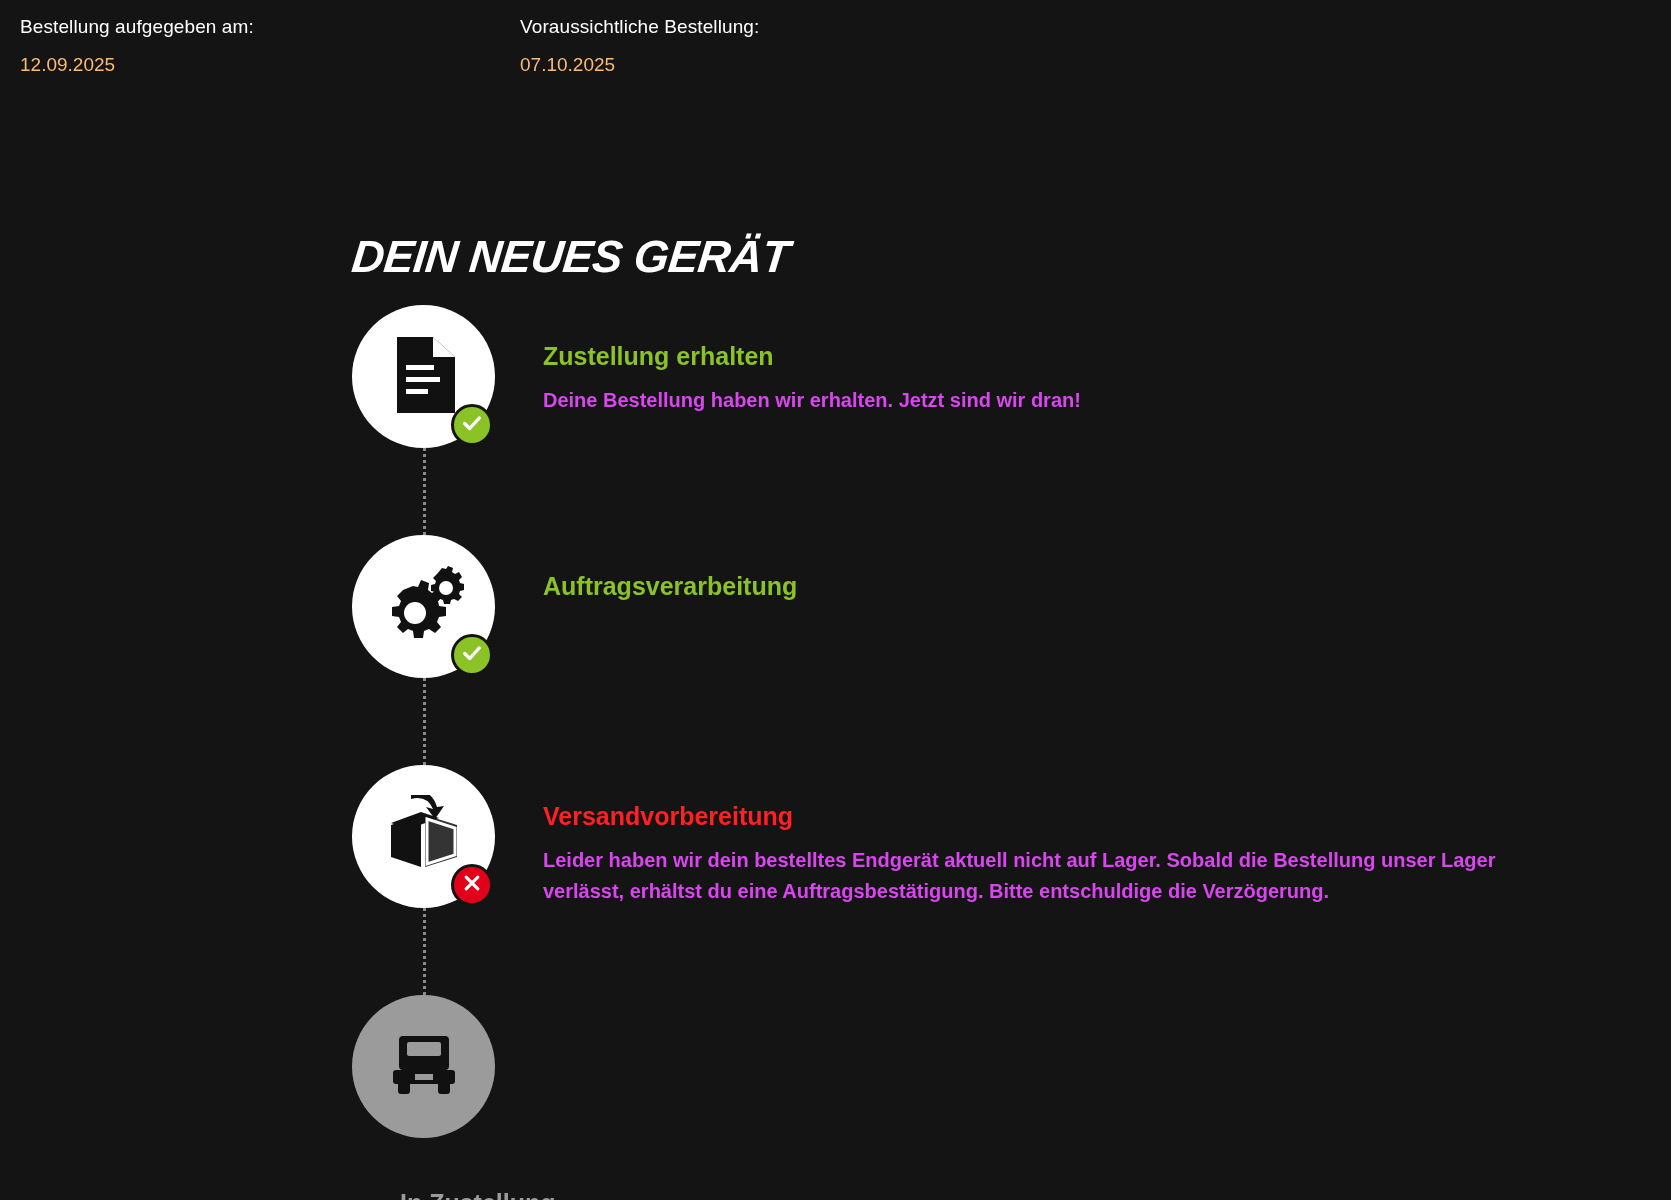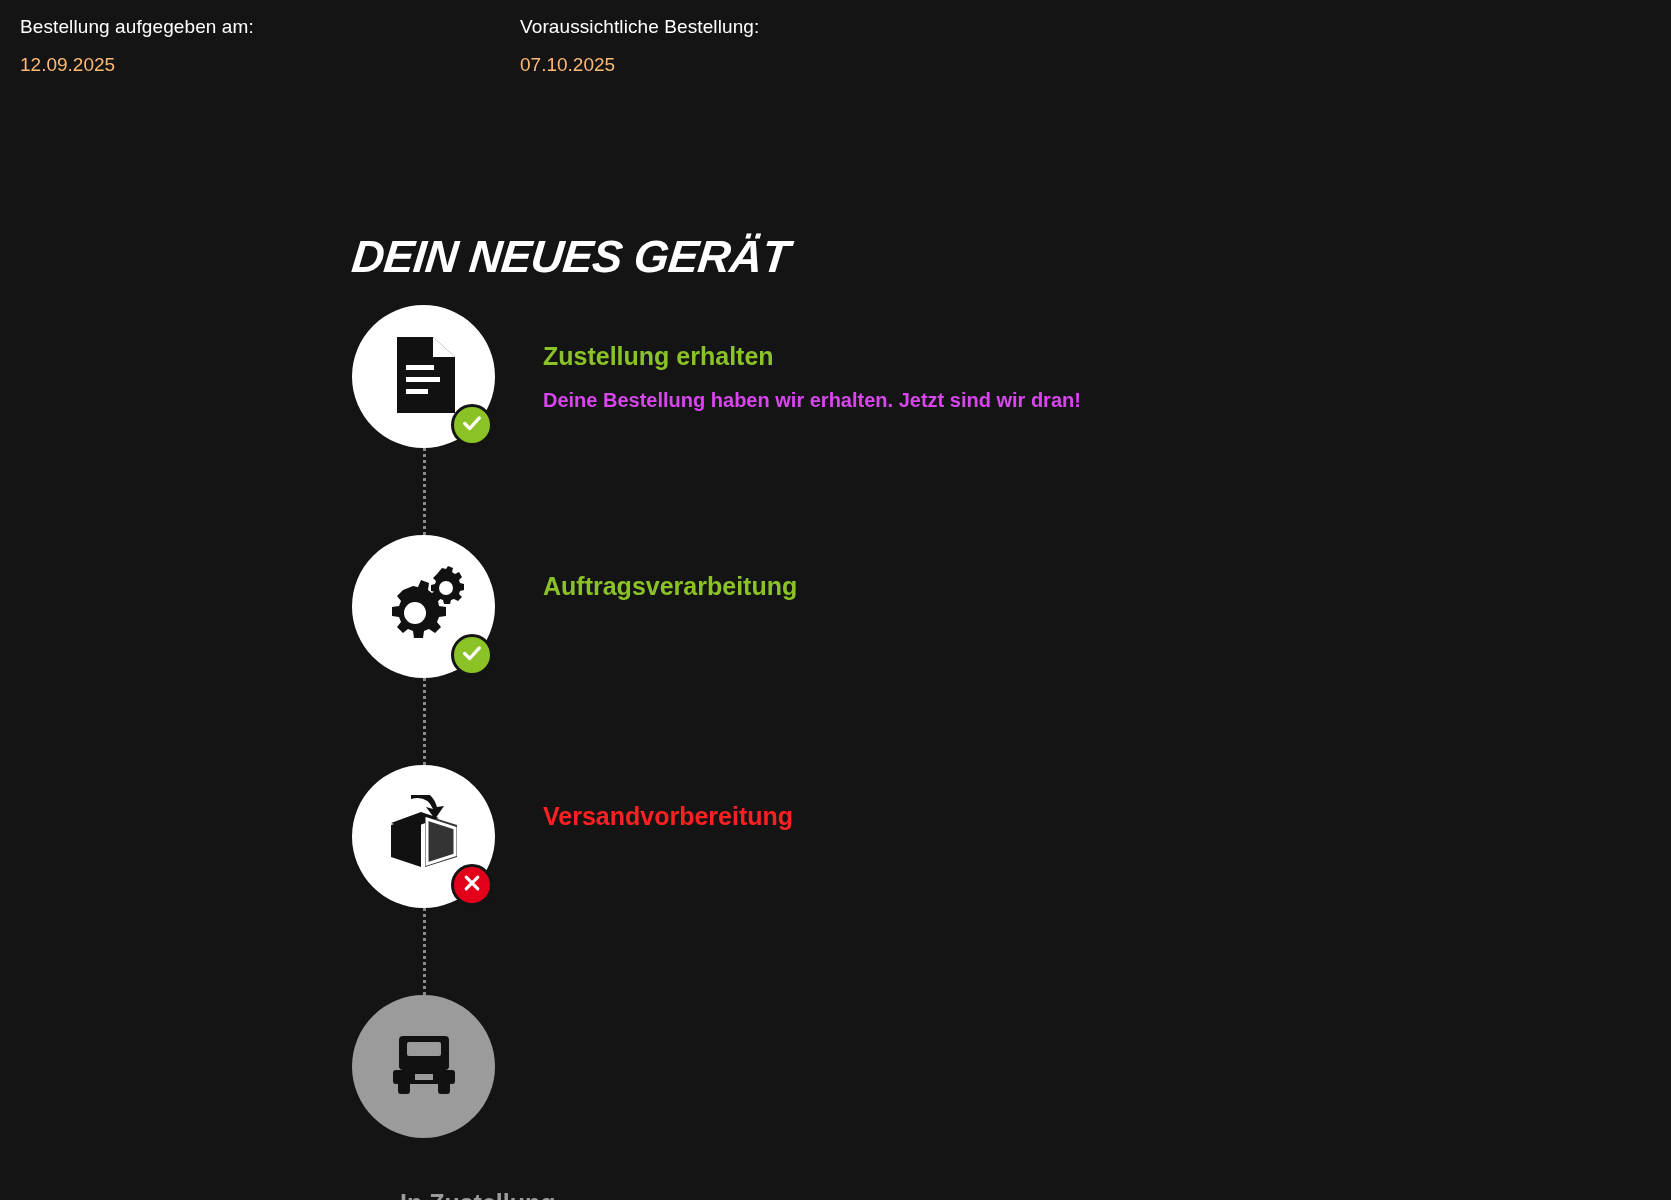--- a/index.html
+++ b/index.html
@@ -223,20 +223,21 @@
         <span>
           <svg width="20" height="20" viewBox="0 0 24 24" aria-hidden="true">
             <path d="M5 5 L19 19 M19 5 L5 19" fill="none" stroke="#ffffff" stroke-width="3.8" stroke-linecap="round"></path>
           </svg>
         </span>
       </div>
     </div>
     <div class="connector"></div>
     <div class="step-text">
       <div class="step-title error">Versandvorbereitung</div>
+      <div class="step-desc">Leider haben wir dein bestelltes Endgerät aktuell nicht auf Lager. Sobald die Bestellung unser Lager verlässt, erhältst du eine Auftragsbestätigung. Bitte entschuldige die Verzögerung.</div>
     </div>
   </div>
 
   <div class="step truck">
     <div class="icon-wrap">
       <div class="circle pending">
         <span>
           <svg width="78" height="70" viewBox="0 0 78 70" aria-hidden="true">
             <g fill="#111111">
               <rect x="14" y="6" width="50" height="34" rx="4"></rect>

